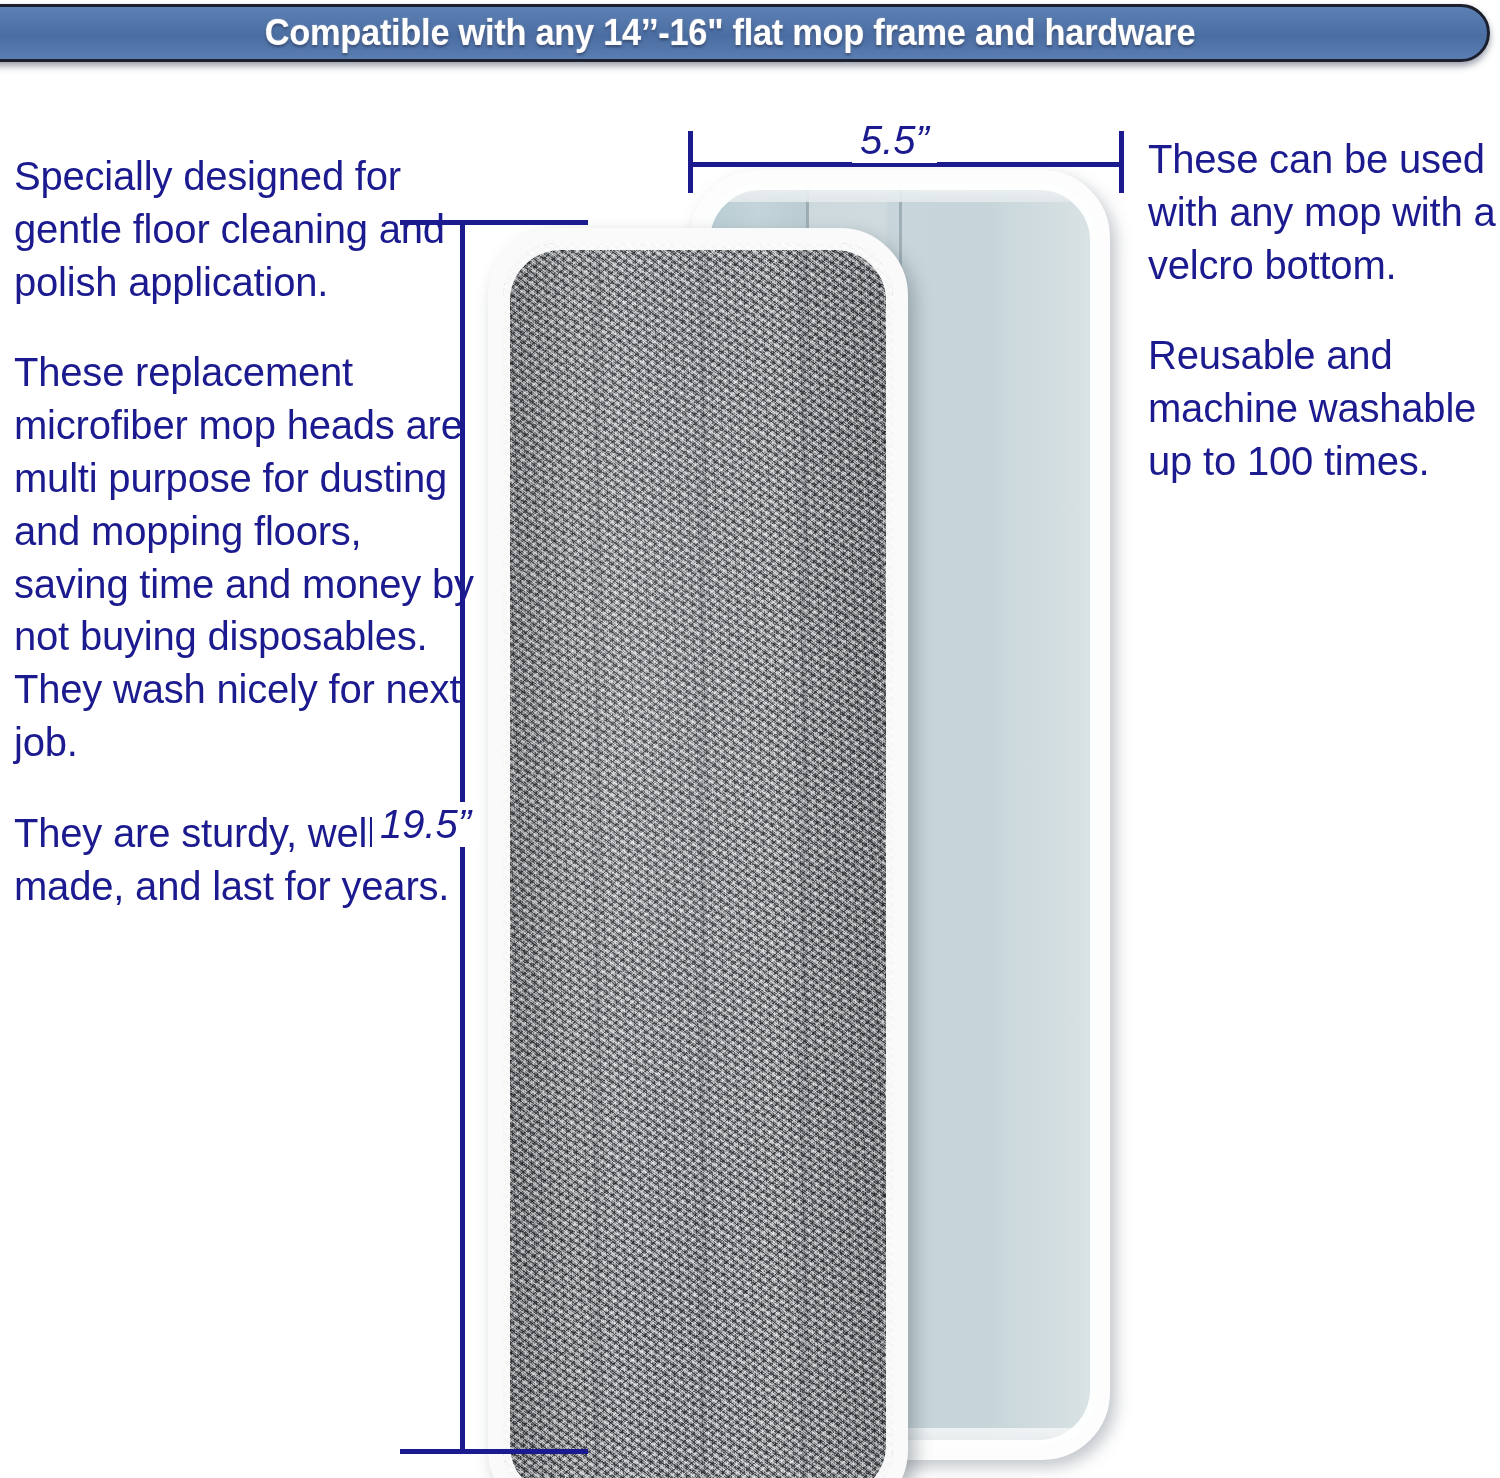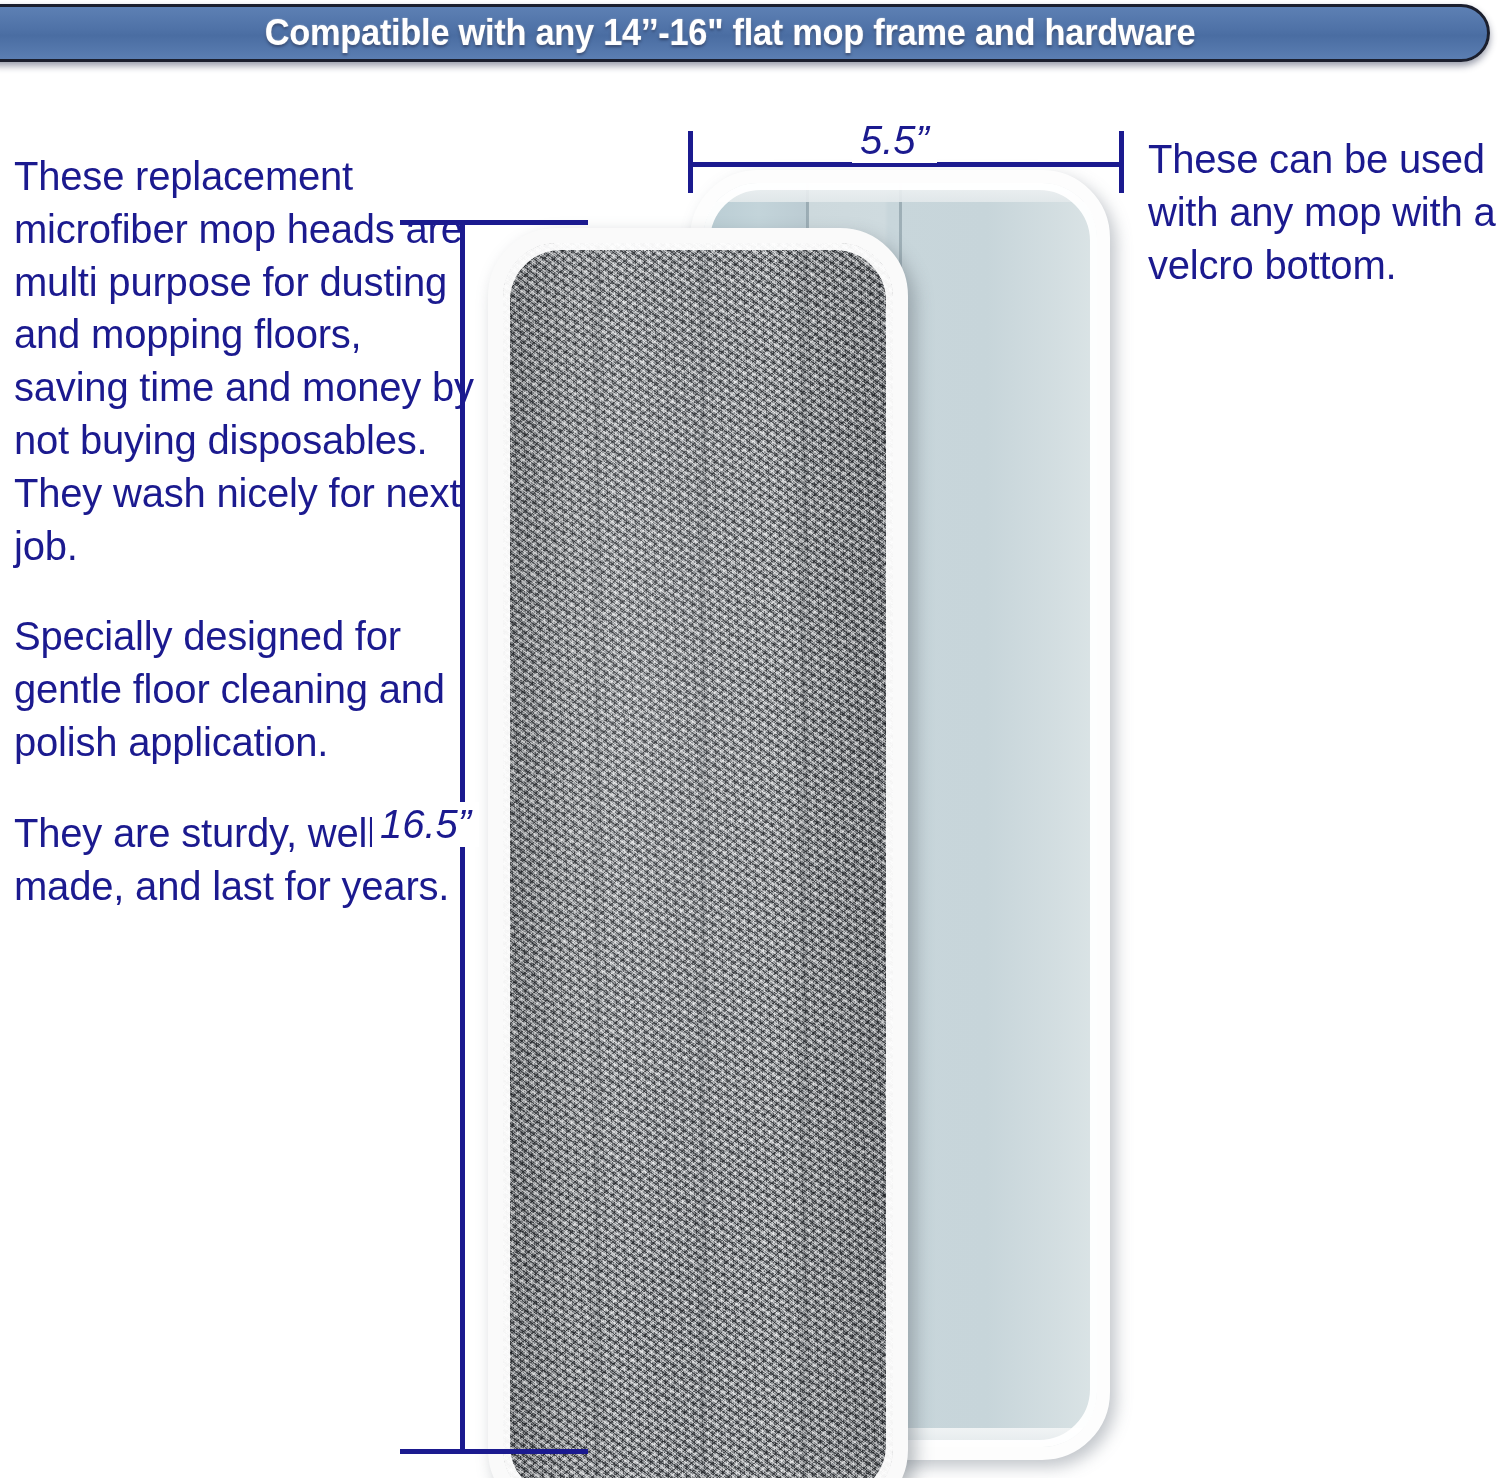--- a/index.html
+++ b/index.html
@@ -270,27 +270,28 @@
   </div>
 
   <div class="dim" id="dim-w-line"></div>
   <div class="dim" id="dim-w-tick-l"></div>
   <div class="dim" id="dim-w-tick-r"></div>
   <div class="dim-label" id="dim-w-label">5.5”</div>
 
   <div class="dim" id="dim-h-line"></div>
   <div class="dim" id="dim-h-tick-top"></div>
   <div class="dim" id="dim-h-tick-bot"></div>
-  <div class="dim-label" id="dim-h-label">16.5”</div>
+  <div class="dim-label" id="dim-h-label">19.5”</div>
 
   <div class="dim" id="leader-left"></div>
 
   <div class="col" id="left-col">
+    <p>Specially designed for gentle floor cleaning and polish application.</p>
     <p>These replacement microfiber mop heads are multi purpose for dusting and mopping floors, saving time and money by not buying disposables. They wash nicely for next job.</p>
-    <p>Specially designed for gentle floor cleaning and polish application.</p>
     <p>They are sturdy, well-made, and last for years.</p>
   </div>
 
   <div class="col" id="right-col">
     <p>These can be used with any mop with a velcro bottom.</p>
+    <p>Reusable and machine washable up to 100 times.</p>
   </div>
 
 </div>
 
 </body></html>

